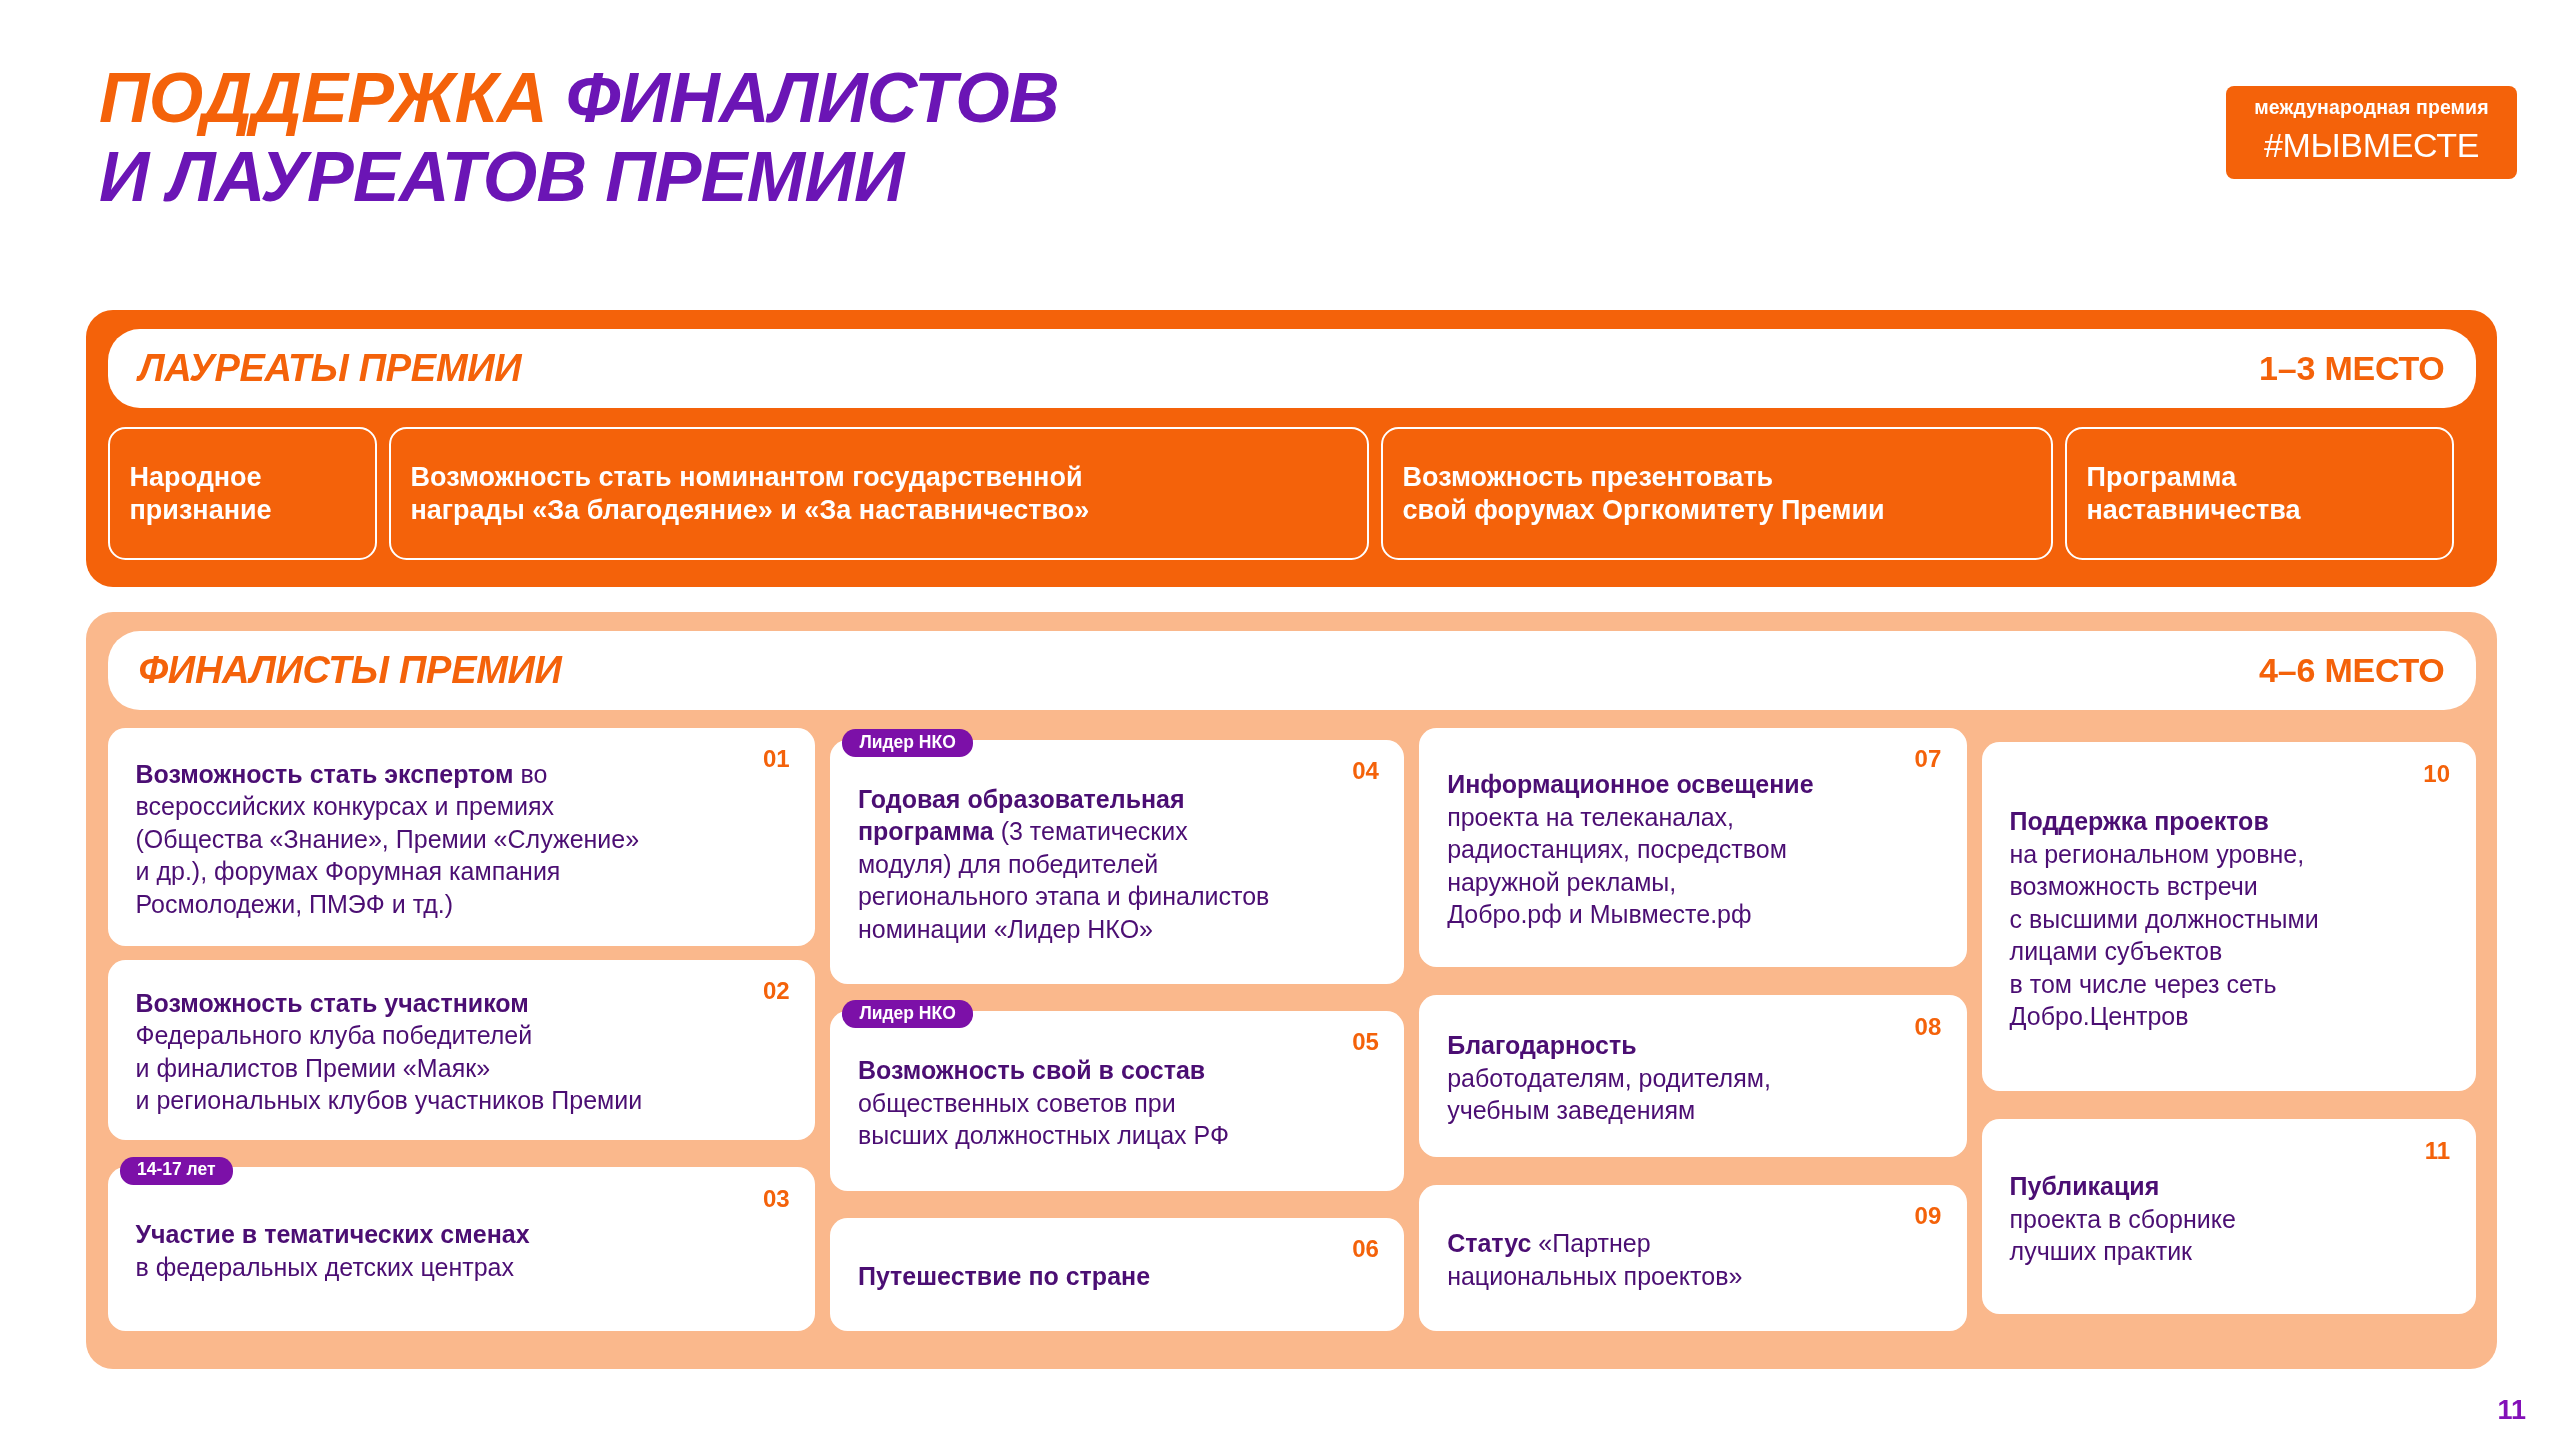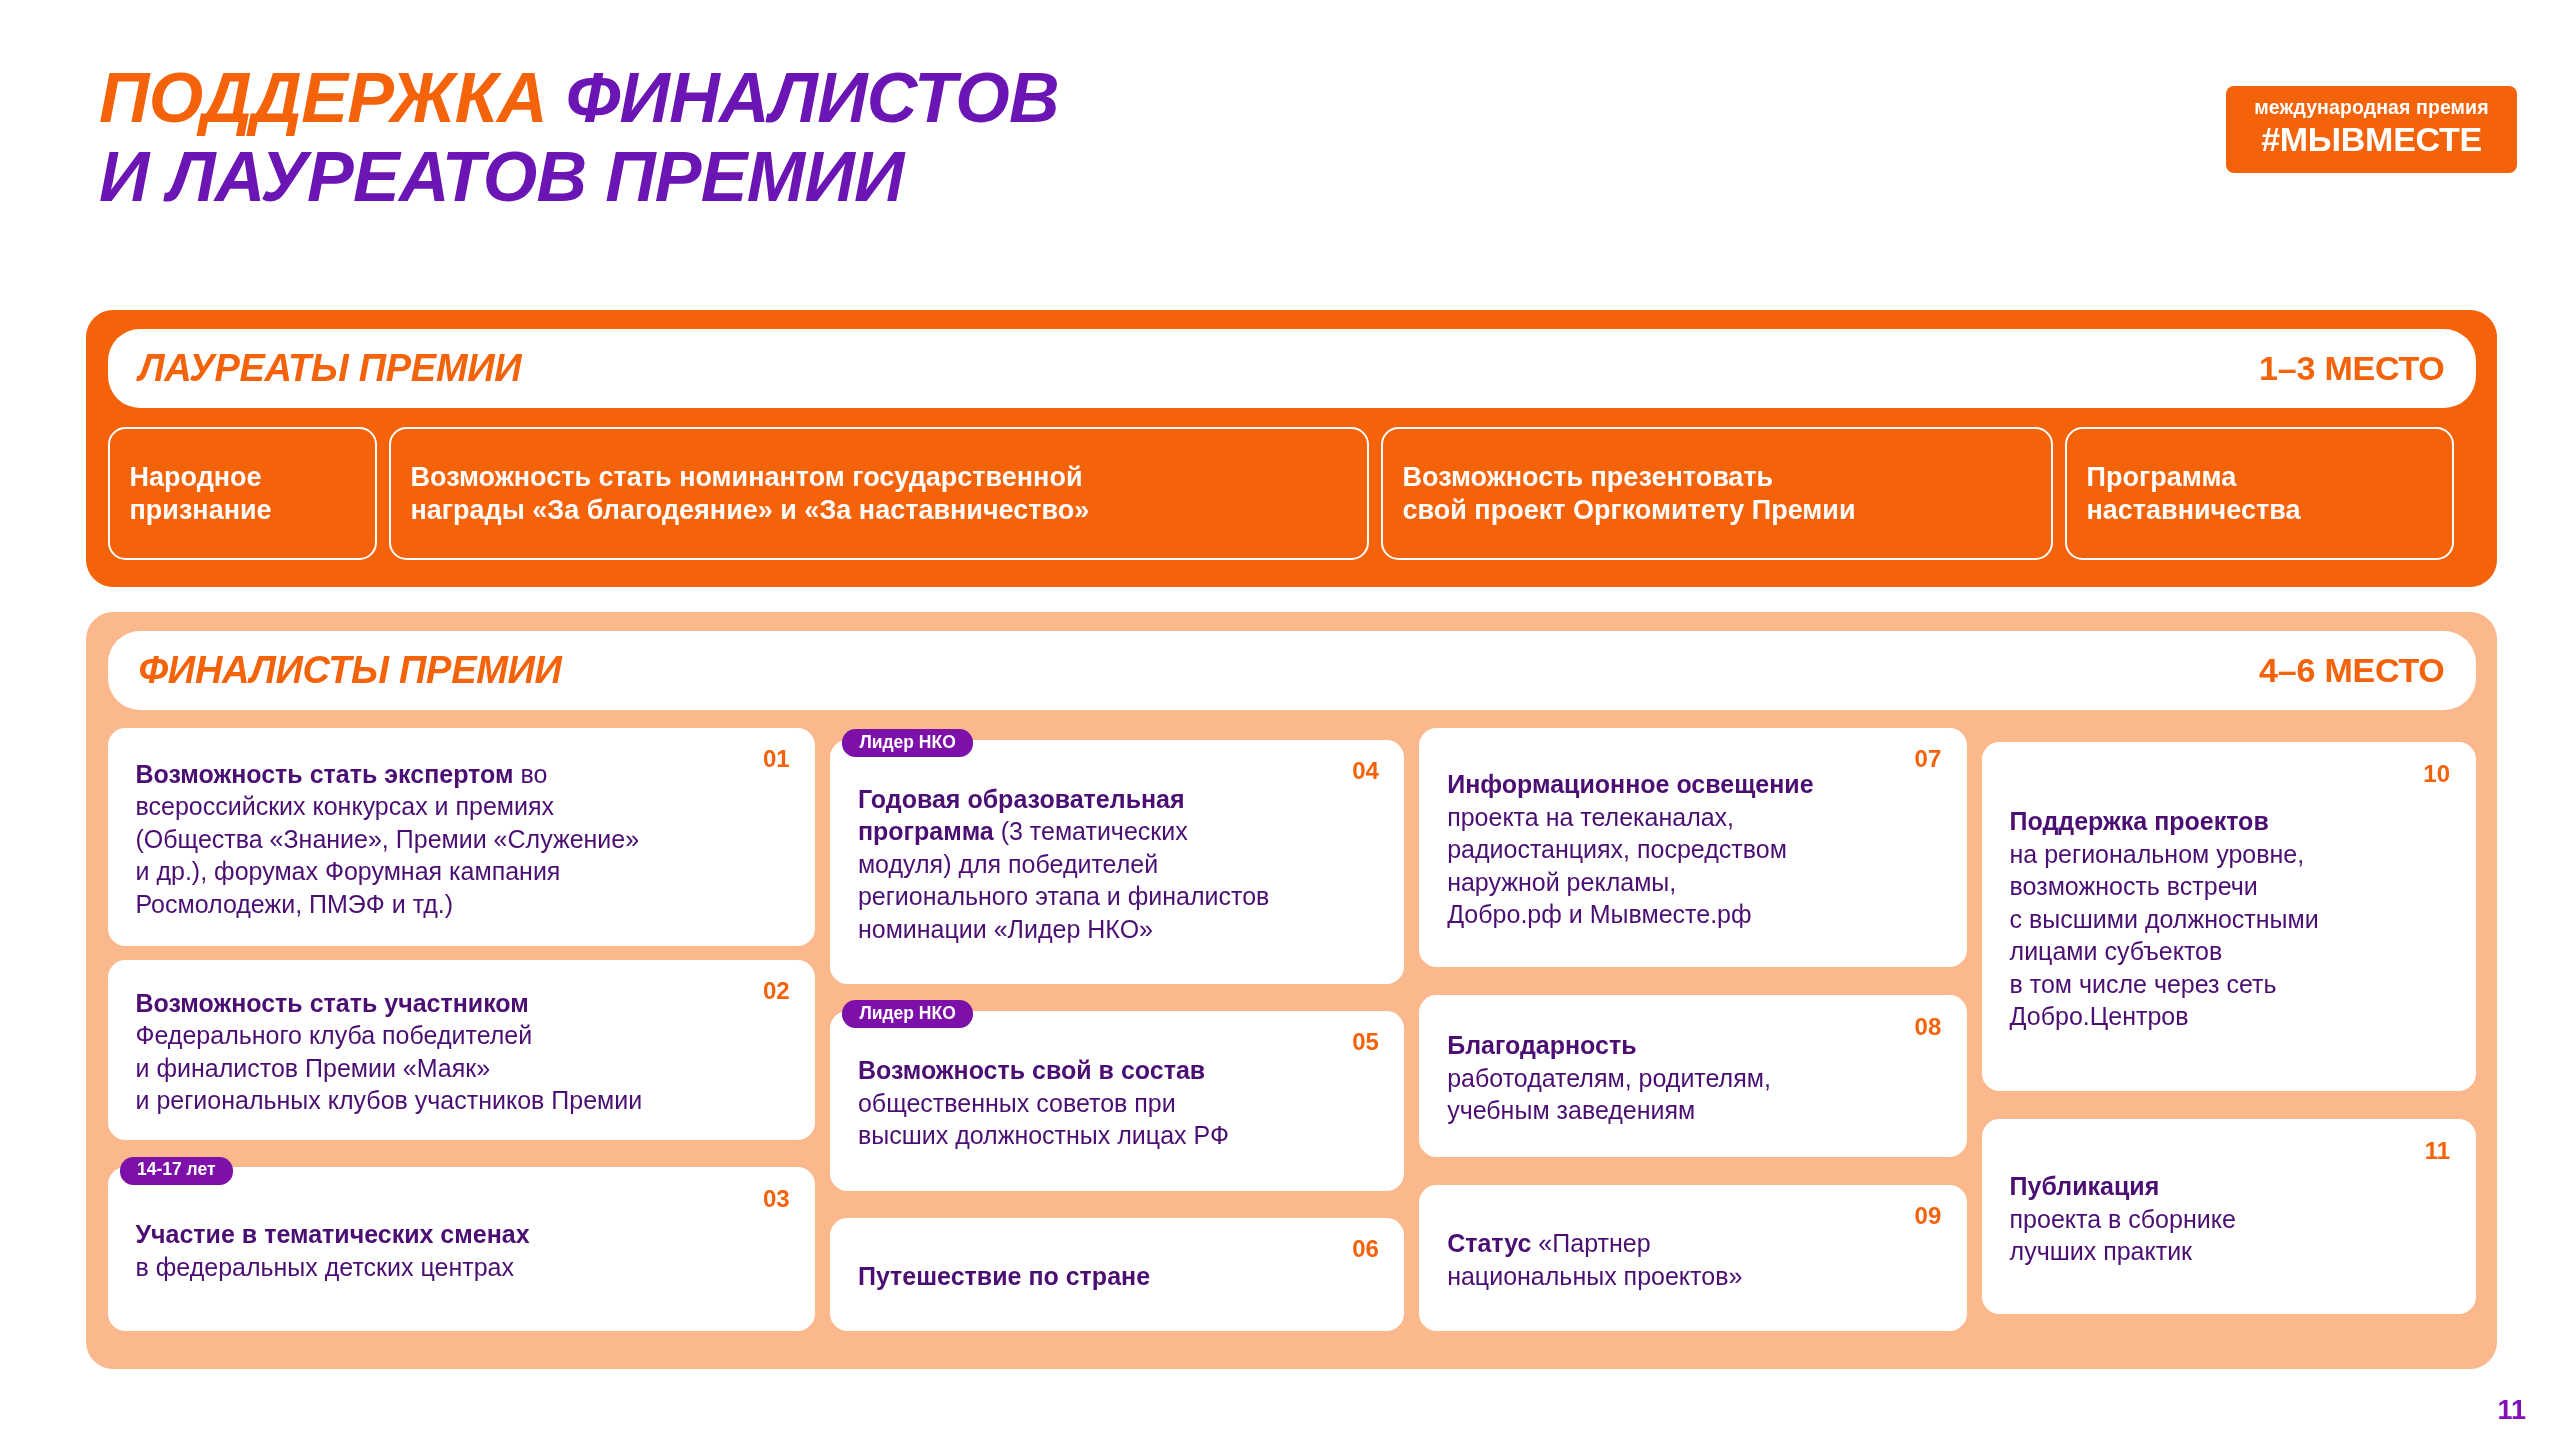--- a/index.html
+++ b/index.html
@@ -51,24 +51,24 @@
   .logo-line1 {
     color: #ffffff;
     font-size: 19.5px;
     font-weight: 700;
     letter-spacing: 0.1px;
     line-height: 1.1;
   }
   .logo-line2 {
     color: #ffffff;
     font-size: 34px;
-    font-weight: 700;
+    font-weight: 400;
     letter-spacing: -0.3px;
     line-height: 1.05;
-    margin-top: 4px;
+    margin-top: 10px;
   }
 
   
   .laureates-block {
     position: absolute;
     left: 86px;
     top: 310px;
     width: 2411px;
     height: 277px;
     background: #F4620A;
@@ -235,21 +235,21 @@
   <div class="section-bar">
     <div class="bar-title">ЛАУРЕАТЫ ПРЕМИИ</div>
     <div class="bar-place">1–3 МЕСТО</div>
   </div>
   <div class="laureate-row">
     <div class="laureate-card lc1">Народное
 признание</div>
     <div class="laureate-card lc2">Возможность стать номинантом государственной
 награды «За благодеяние» и «За наставничество»</div>
     <div class="laureate-card lc3">Возможность презентовать
-свой проект Оргкомитету Премии</div>
+свой форумах Оргкомитету Премии</div>
     <div class="laureate-card lc4">Программа
 наставничества</div>
   </div>
 </div>
 
 <div class="finalists-block">
   <div class="section-bar">
     <div class="bar-title">ФИНАЛИСТЫ ПРЕМИИ</div>
     <div class="bar-place">4–6 МЕСТО</div>
   </div>

